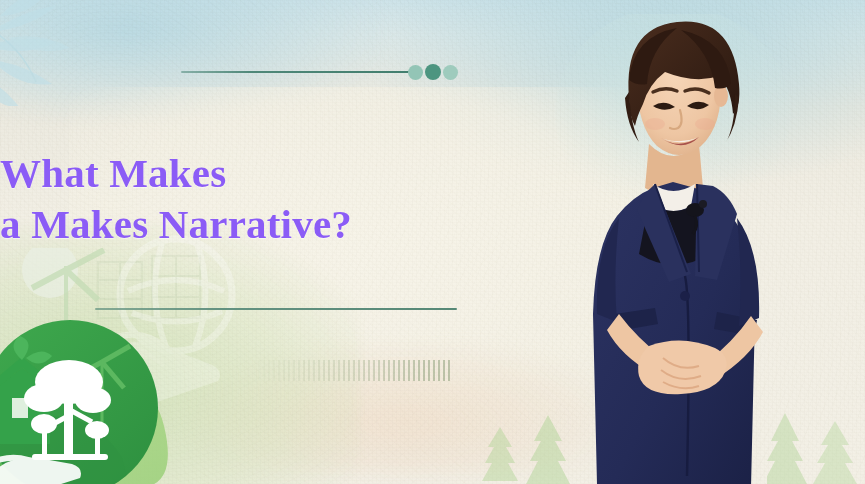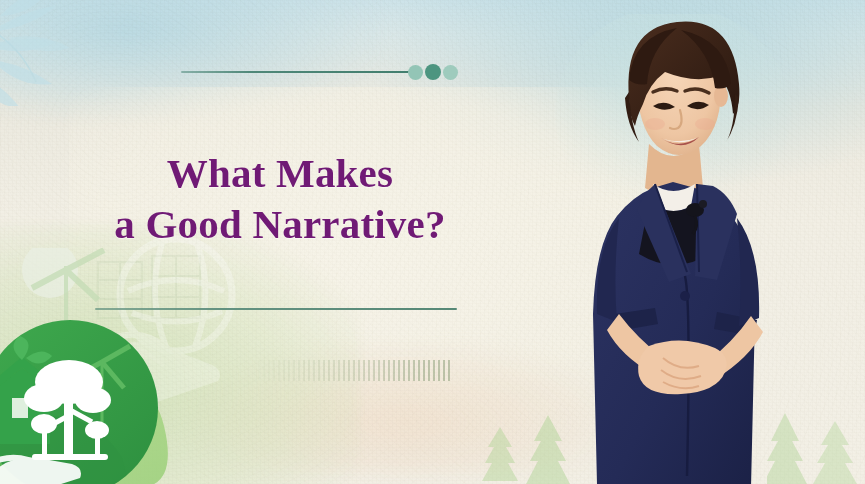--- a/index.html
+++ b/index.html
@@ -87,22 +87,22 @@
   }
   .dot-1 { left: 408px; width: 15px; height: 15px; background: #93c5b6; }
   .dot-2 { left: 425px; width: 16px; height: 16px; background: #4d9580; top: 64px; }
   .dot-3 { left: 443px; width: 15px; height: 15px; background: #9ecbbd; }
 
   
   .title {
     position: absolute;
     left: 0; top: 148px;
     width: 560px;
-    text-align: center;
-    color: #701a75;
+    text-align: left;
+    color: #8b5cf6;
     font-weight: bold;
     font-size: 41px;
     line-height: 1.25;
     letter-spacing: .2px;
     text-shadow: 0 1px 0 rgba(255,255,255,.45);
   }
   .title .l2 { display: block; }
 
   
   .bottom-rule {
@@ -190,21 +190,21 @@
     </g>
   </svg>
 
   <div class="top-rule"></div>
   <div class="dot dot-1"></div>
   <div class="dot dot-2"></div>
   <div class="dot dot-3"></div>
 
   <div class="title">
     <span>What Makes</span>
-    <span class="l2">a Good Narrative?</span>
+    <span class="l2">a Makes Narrative?</span>
   </div>
 
   <div class="bottom-rule"></div>
 
   <div class="stripes"></div>
 
   <svg class="trees-mid" viewBox="0 0 110 95">
     <g fill="#a9d18e">
       <path d="M24 92 L4 92 L14 74 L7 74 L16 58 L10 58 L22 38 L34 58 L28 58 L37 74 L30 74 L40 92 Z" opacity=".75"></path>
       <path d="M74 95 L48 95 L60 72 L52 72 L63 52 L56 52 L70 26 L84 52 L77 52 L88 72 L80 72 L92 95 Z" opacity=".8"></path>

